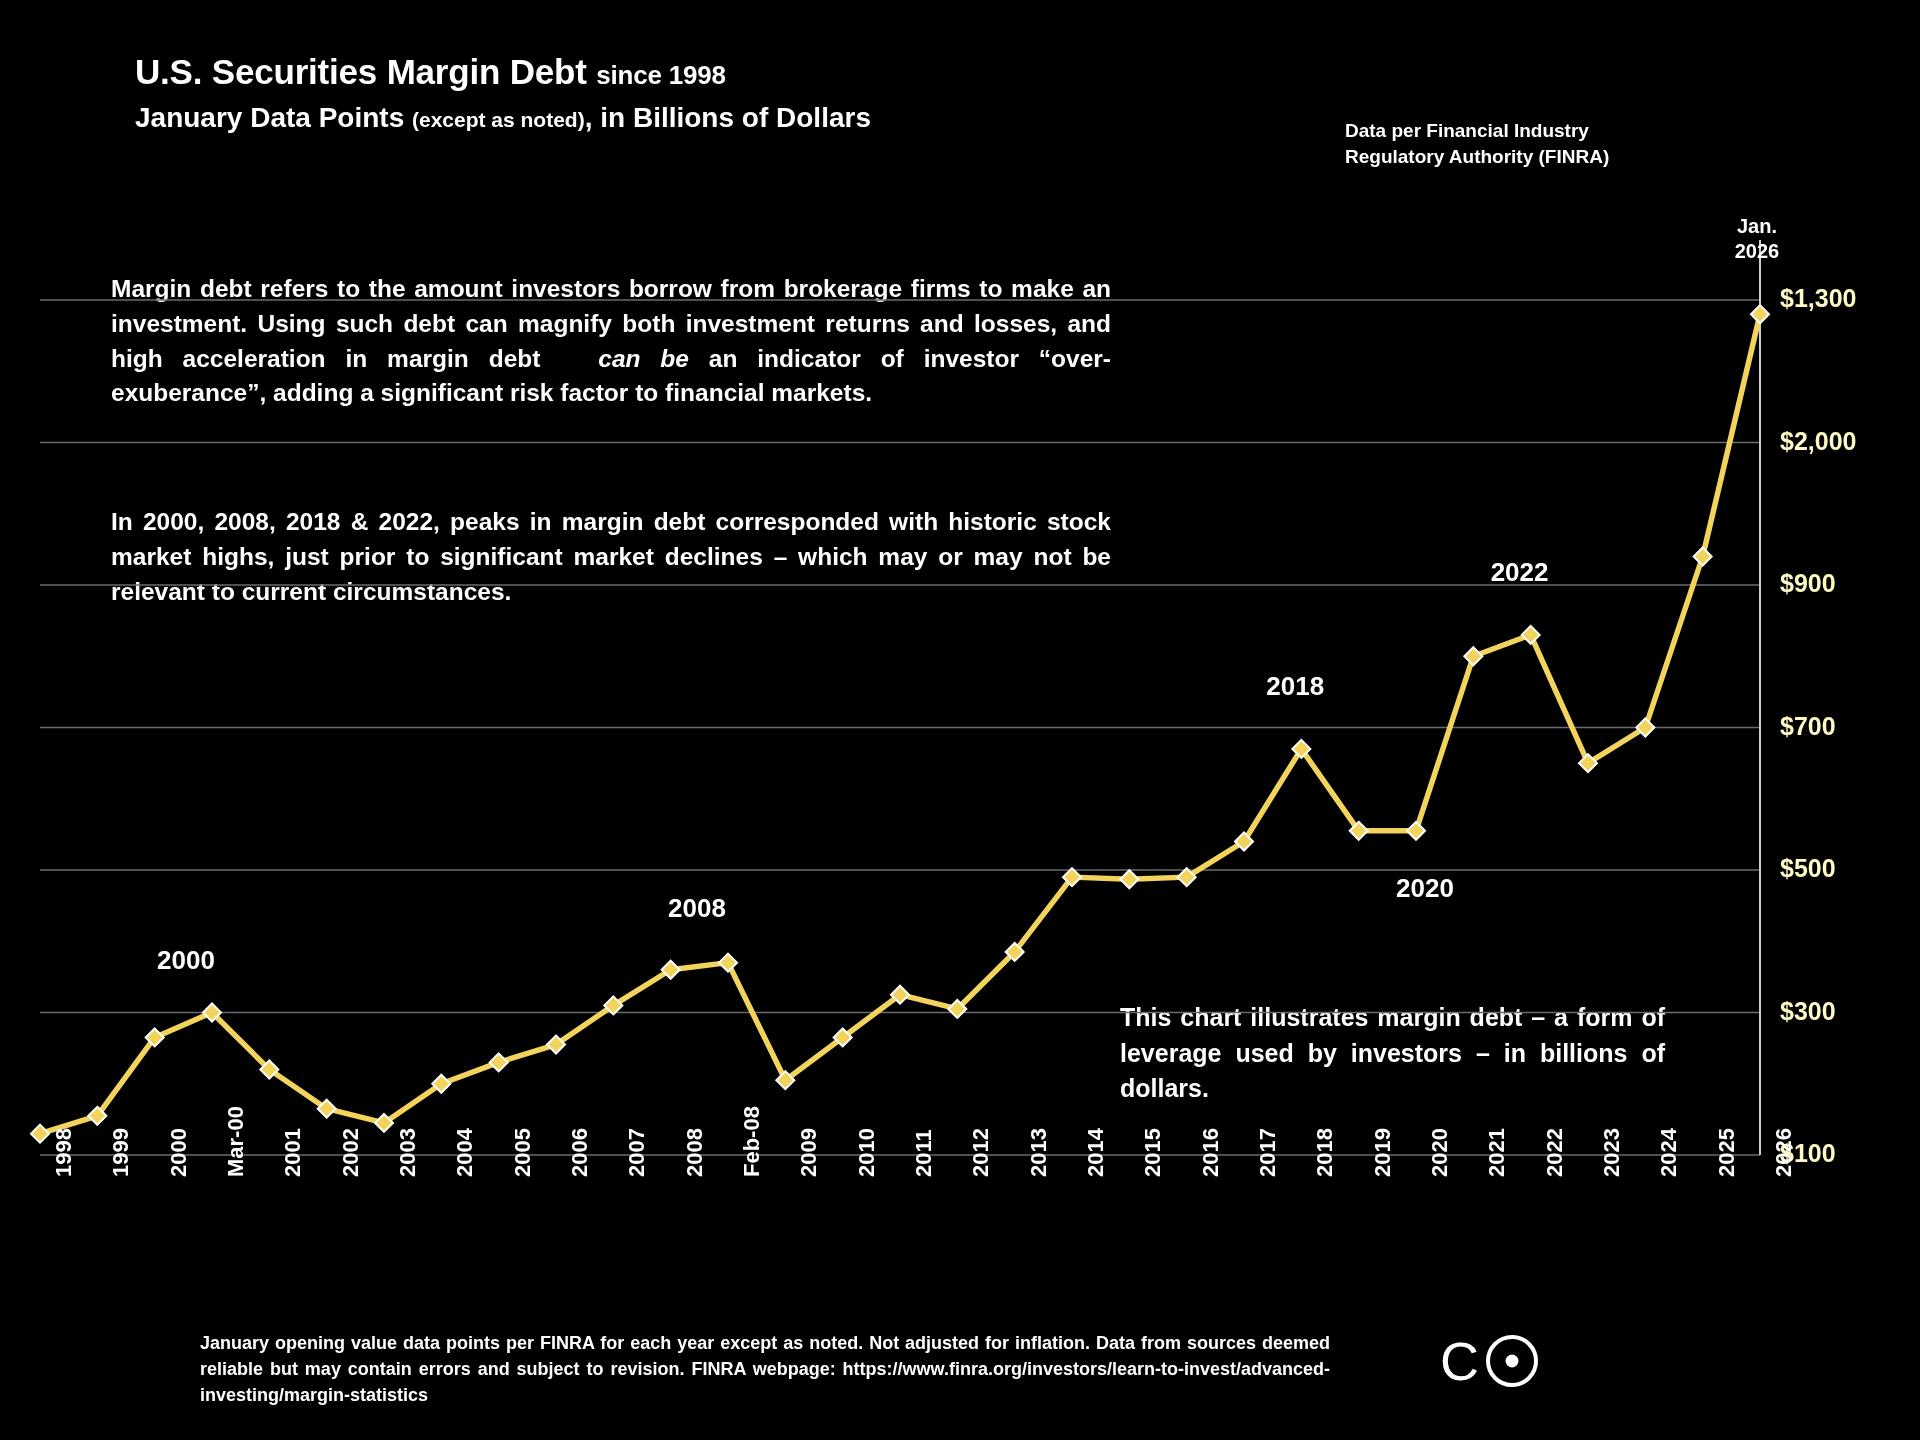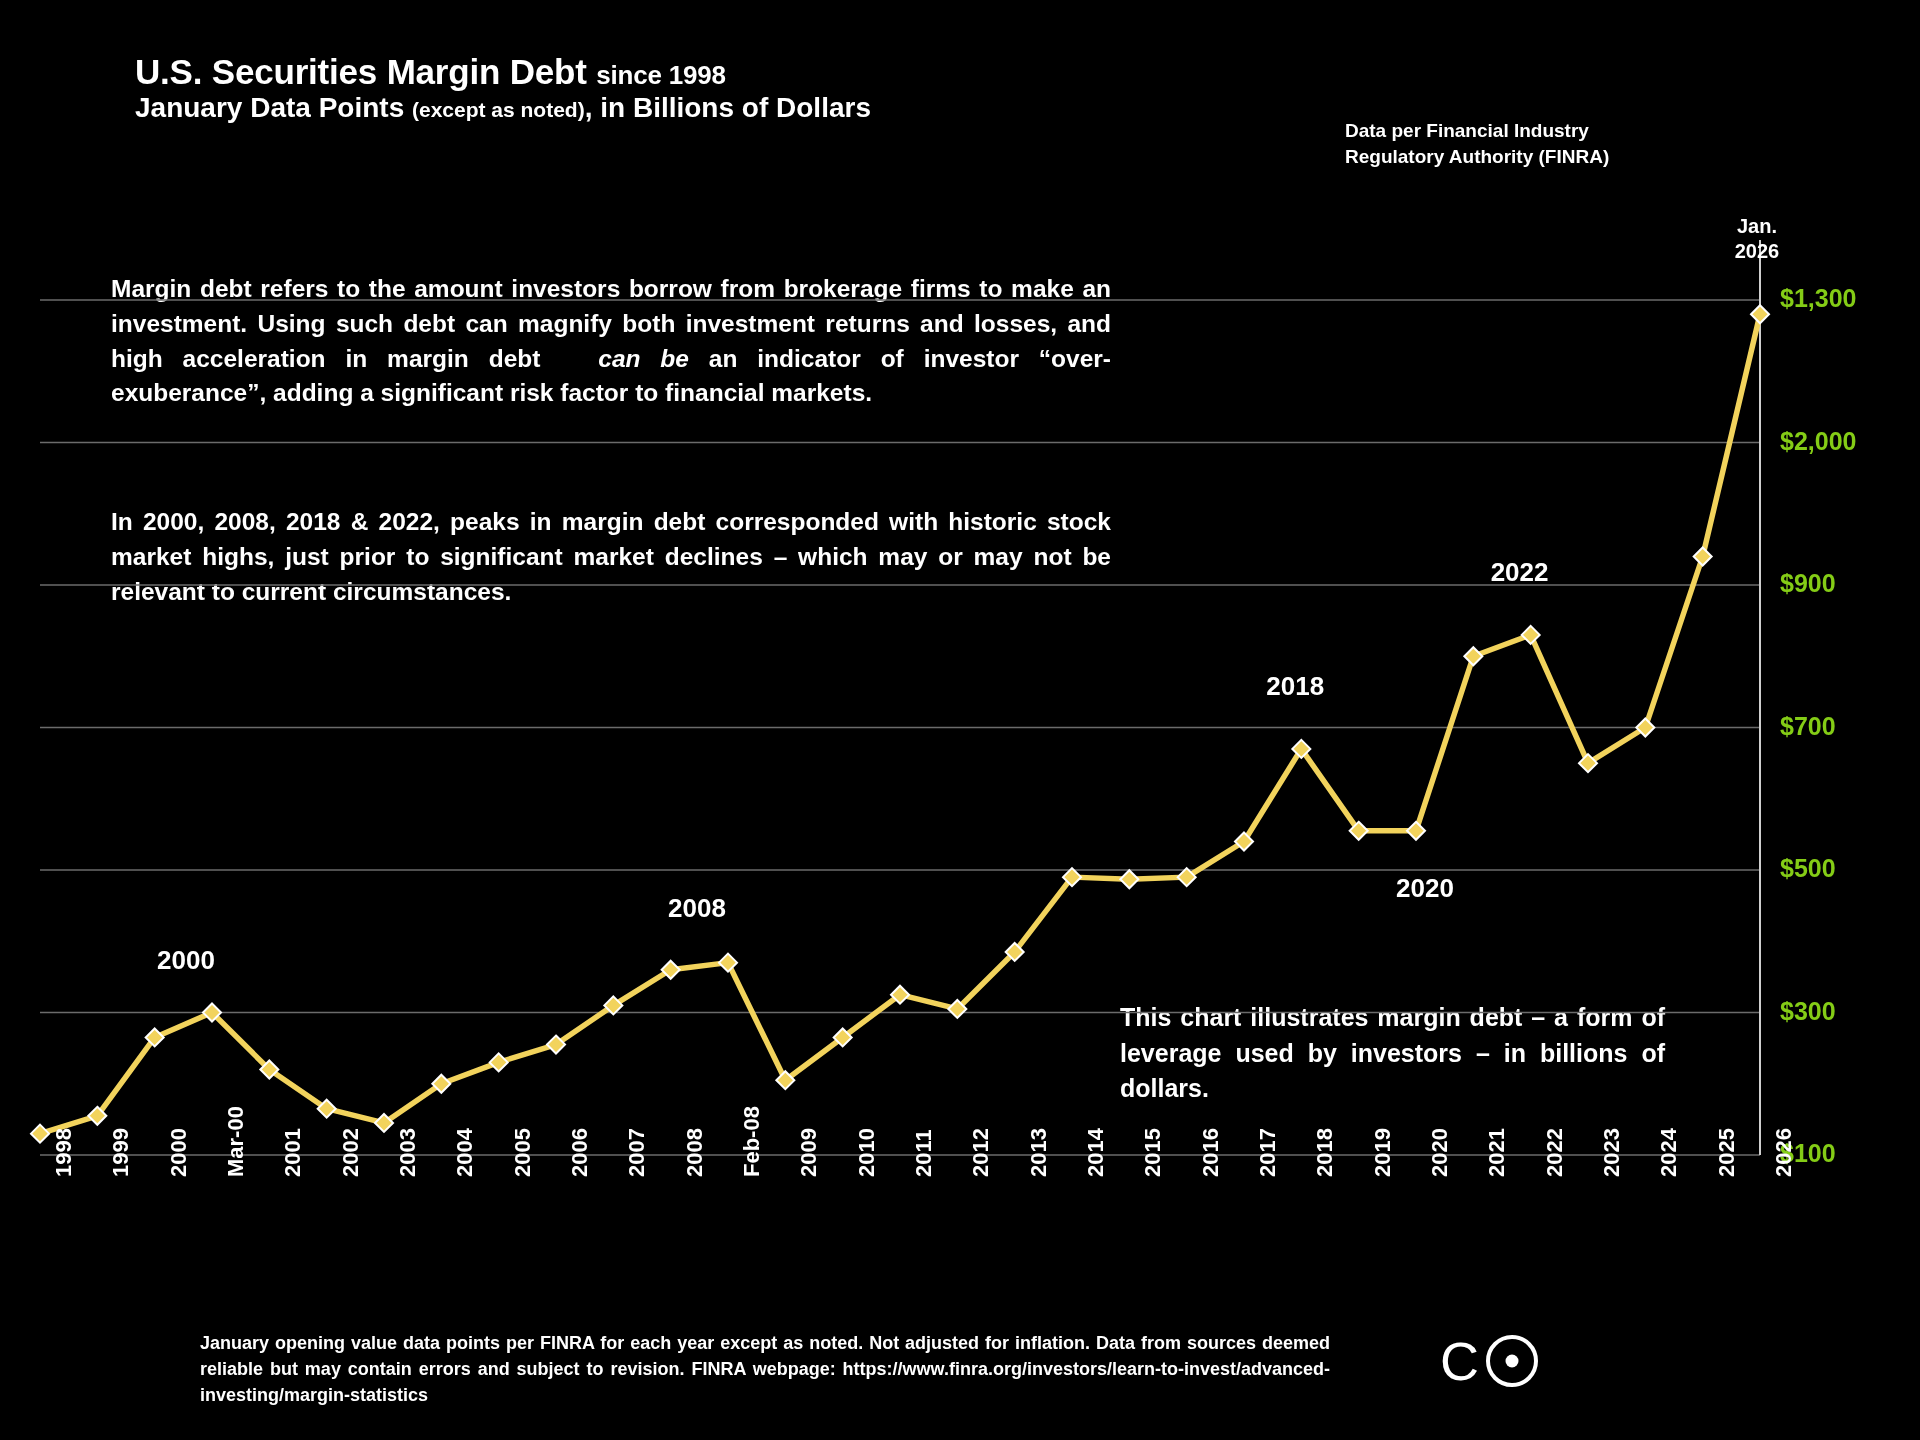--- a/index.html
+++ b/index.html
@@ -26,20 +26,21 @@
     letter-spacing: -0.2px;
     white-space: nowrap;
   }
   .title-line1 .small {
     font-size: 26px;
     font-weight: bold;
   }
   .title-line2 {
     font-size: 28px;
     font-weight: bold;
+    margin-top: 10px;
     white-space: nowrap;
   }
   .title-line2 .small {
     font-size: 21px;
     font-weight: bold;
   }
   .source-note {
     position: absolute;
     left: 1345px;
     top: 118px;
@@ -91,21 +92,21 @@
     position: absolute;
     left: 0;
     top: 0;
     width: 1920px;
     height: 1440px;
   }
   .ylabel {
     position: absolute;
     font-size: 25px;
     font-weight: bold;
-    color: #84cc16;
+    color: #fef9c3;
     white-space: nowrap;
   }
   .xlabel {
     position: absolute;
     font-size: 22px;
     font-weight: bold;
     color: #ffffff;
     transform-origin: left top;
     transform: rotate(-90deg);
     white-space: nowrap;

